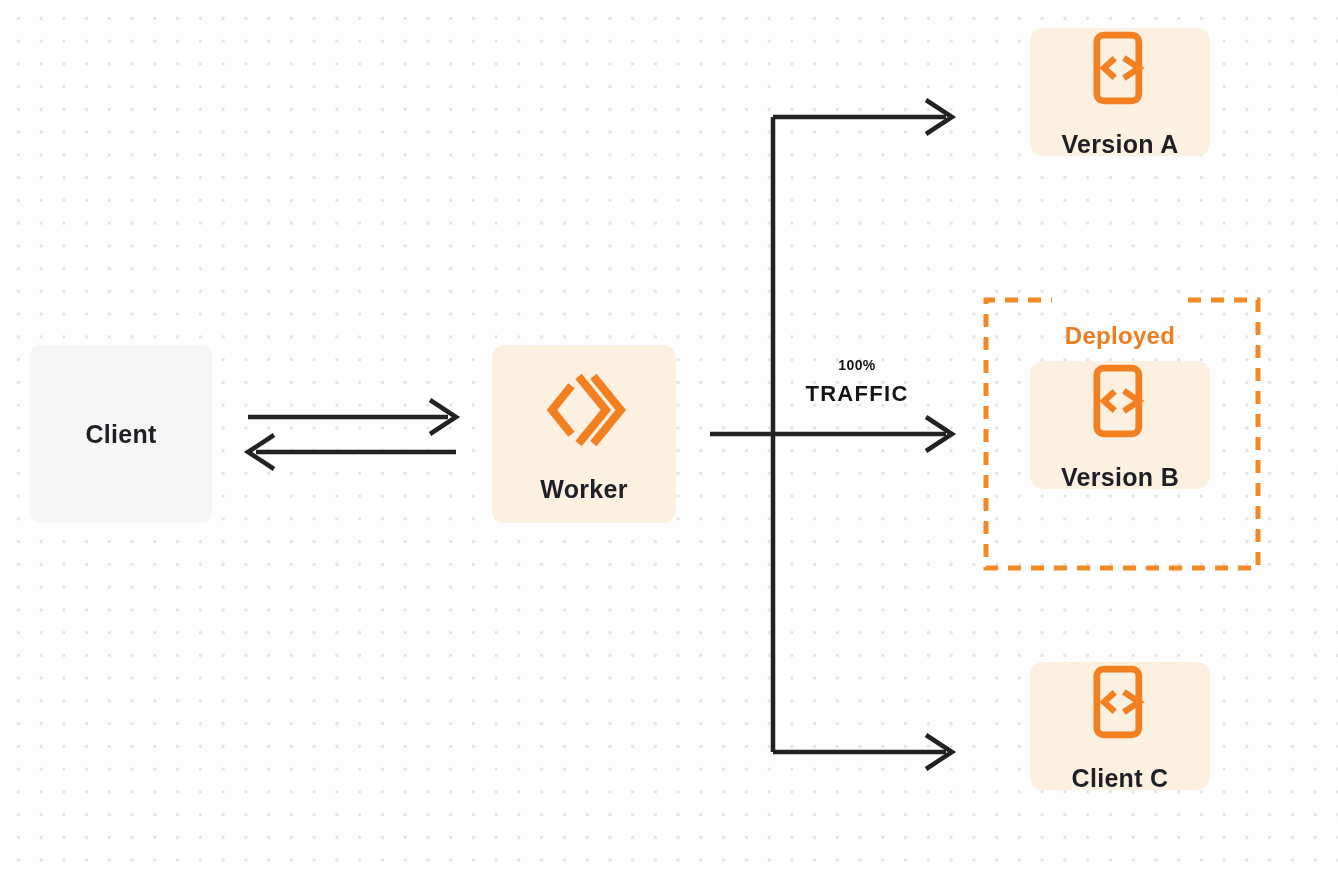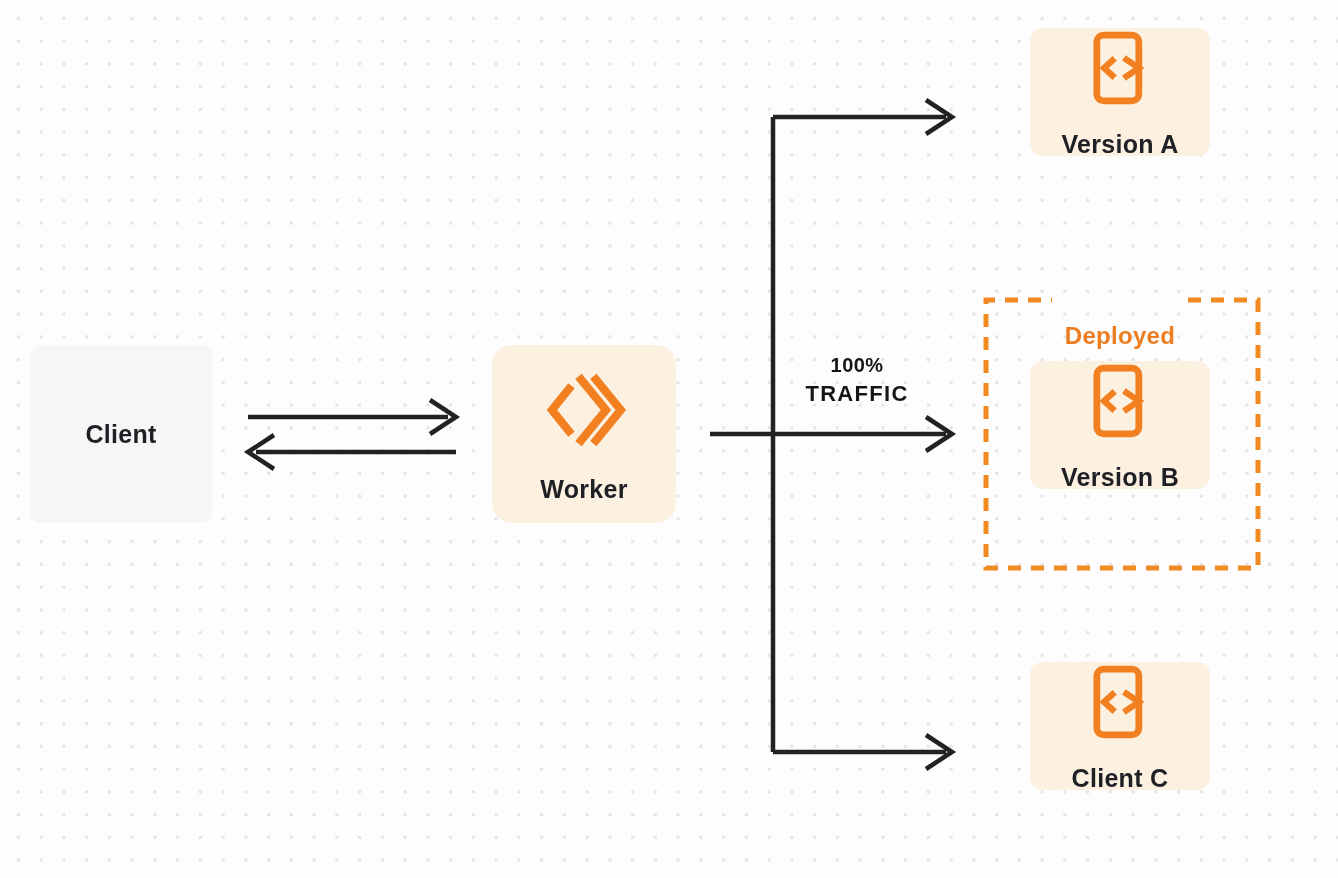--- a/index.html
+++ b/index.html
@@ -46,21 +46,20 @@
     width: 182px; height: 178px;
     background: #F6F6F7;
     border-radius: 10px;
   }
   .worker {
     left: 492px; top: 345px;
     width: 184px; height: 178px;
     background: #FCF0E1;
     gap: 25px;
     padding-top: 6px;
-    border-radius: 20px;
   }
   .version {
     left: 1030px;
     width: 180px; height: 128px;
     background: #FCF0E1;
     gap: 24px;
     padding-top: 4px;
   }
   .version-a { top: 28px; }
   .version-b { top: 345px; margin-top: 16px; }
@@ -73,21 +72,21 @@
   }
   .traffic {
     position: absolute;
     left: 792px; top: 351px;
     width: 130px;
     text-align: center;
     color: #151517;
     font-weight: 700;
   }
   .traffic .traffic-line1 {
-    font-size: 20px;
+    font-size: 14px;
     line-height: 28px;
     letter-spacing: 0.4px;
   }
   .traffic .traffic-line2 {
     font-size: 22px;
     line-height: 30px;
     letter-spacing: 1.3px;
   }
   .deployed-label {
     position: absolute;

